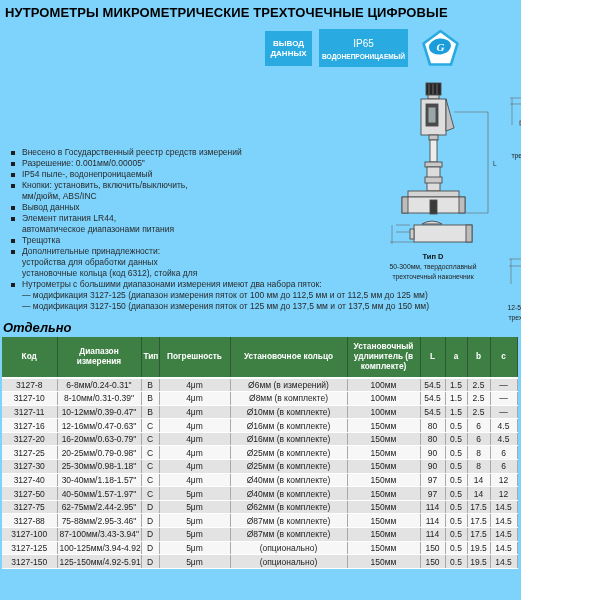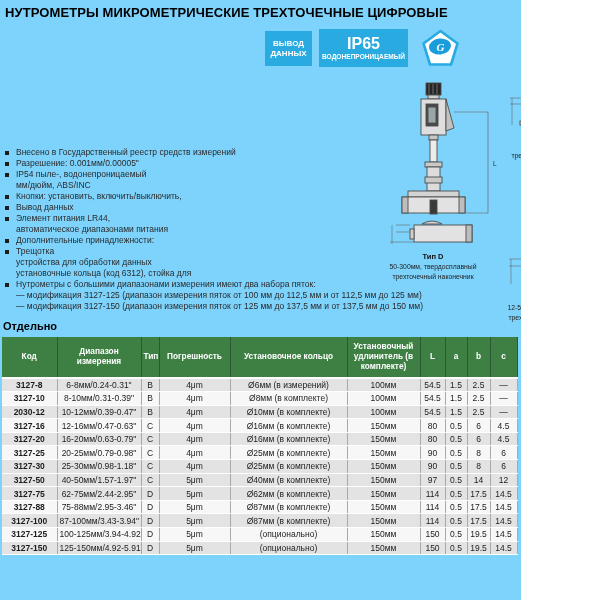--- a/index.html
+++ b/index.html
@@ -11,51 +11,51 @@
   
   .title { position:absolute; left:5px; top:5px; width:540px;
     font-size:13px; font-weight:bold; color:#000; letter-spacing:0.1px; }
   
   .badge { position:absolute; background:var(--accent,#29abe2); color:#fff;
     border-radius:0; text-align:center; display:flex; flex-direction:column;
     justify-content:center; }
   .badge-data { left:265px; top:31px; width:47px; height:35px;
     font-size:8px; font-weight:bold; line-height:10px; }
   .badge-ip65 { left:319px; top:29px; width:89px; height:38px; }
-  .badge-ip65 .big { font-size:16px; font-weight:bold; line-height:16px; }
+  .badge-ip65 .big { font-size:10px; font-weight:normal; line-height:16px; }
   .badge-ip65 .sub { font-size:6.6px; font-weight:bold; line-height:9px; }
   .cert { position:absolute; left:421px; top:29px; }
   
-  .features { position:absolute; left:5px; top:147px; width:475px; }
+  .features { position:absolute; left:11px; top:147px; width:475px; }
   .feat-line { position:relative; min-height:11px; line-height:11px;
     padding-left:11px; font-size:8.5px; color:#2a2a2a; white-space:nowrap; }
   .feat-line .bullet { position:absolute; left:0; top:3.5px; width:4px; height:4px;
     background:#1d1d1d; display:inline-block; }
-  .section-label { position:absolute; left:3px; top:320px; font-size:11px;
-    font-weight:bold; color:#000; }
+  .section-label { position:absolute; left:3px; top:320px; font-size:13px;
+    font-weight:bold; color:#000;font-style:italic; }
   
   figure.diagram { position:absolute; text-align:center; }
   .diag-b { left:502px; top:12px; width:100px; }
   .diag-c { left:497px; top:158px; width:104px; }
   .diag-d { left:366px; top:82px; width:134px; }
   figcaption .dlabel { font-size:7.5px; font-weight:bold; color:#111; line-height:10px; margin-top:2px; }
   figcaption .dsub { font-size:6.8px; color:#222; line-height:9.5px; }
   
   table.spec { position:absolute; left:2px; top:337px; width:515px;
     border-collapse:collapse; table-layout:fixed; }
   table.spec th { background:var(--header-green,#3e8044); color:#fff;
     font-size:8.3px; font-weight:bold; height:41px; vertical-align:middle;
     text-align:center; border-right:1px solid #2a5a31; border-bottom:2px solid #fff;
     padding:0 2px; line-height:1.2; }
   table.spec td { font-size:8.5px; color:#1c1c1c; height:13.6px;
     text-align:center; border-right:1px solid #a9a9a9; border-bottom:1px solid #fff;
     padding:0 2px; white-space:nowrap; overflow:hidden; }
   tr.odd td { background:#e3e3e3; }
   tr.even td { background:#f7f7f7; }
-  td.c0 { text-align:left; padding-left:6px; font-weight:bold;margin-left:10px; }
+  td.c0 { text-align:left; padding-left:6px; font-weight:normal;margin-left:10px; }
   td.c1 { text-align:left; padding-left:5px; }
   td.b { font-weight:normal; }
   th.c0{width:55px} th.c1{width:84px} th.c2{width:18px} th.c3{width:71px}
   th.c4{width:117px} th.c5{width:73px} th.c6{width:25px} th.c7{width:22px}
   th.c8{width:23px} th.c9{width:27px}
   svg { display:block; margin:0 auto; }
 </style>
 </head>
 <body>
 
@@ -78,27 +78,27 @@
       <path d="M19.5 2 L36.5 14.5 L30 35.5 L9 35.5 L2.5 14.5 Z" fill="#fff" stroke="#29abe2" stroke-width="2.6" stroke-linejoin="round"></path>
       <ellipse cx="19" cy="17.5" rx="11" ry="8" fill="#1a9ddb" transform="rotate(-6 19 17.5)"></ellipse>
       <text x="19.5" y="21.5" font-size="11" font-weight="bold" font-style="italic" fill="#fff" text-anchor="middle" font-family="Liberation Serif, serif">G</text>
     </svg>
   </div>
 
   <div class="features">
       <div class="feat-line"><span class="bullet"></span><span>Внесено в Государственный реестр средств измерений</span></div>
       <div class="feat-line"><span class="bullet"></span><span>Разрешение: 0.001мм/0.00005"</span></div>
       <div class="feat-line"><span class="bullet"></span><span>IP54 пыле-, водонепроницаемый</span></div>
+      <div class="feat-line"><span class="bullet"></span><span>Кнопки: установить, включить/выключить,</span></div>
       <div class="feat-line"><span>мм/дюйм, ABS/INC</span></div>
-      <div class="feat-line"><span class="bullet"></span><span>Кнопки: установить, включить/выключить,</span></div>
       <div class="feat-line"><span class="bullet"></span><span>Вывод данных</span></div>
       <div class="feat-line"><span class="bullet"></span><span>Элемент питания LR44,</span></div>
       <div class="feat-line"><span>автоматическое диапазонами питания</span></div>
+      <div class="feat-line"><span class="bullet"></span><span>Трещотка</span></div>
       <div class="feat-line"><span class="bullet"></span><span>Дополнительные принадлежности:</span></div>
-      <div class="feat-line"><span class="bullet"></span><span>Трещотка</span></div>
       <div class="feat-line"><span>устройства для обработки данных</span></div>
       <div class="feat-line"><span>установочные кольца (код 6312), стойка для</span></div>
       <div class="feat-line"><span class="bullet"></span><span>Нутрометры с большими диапазонами измерения имеют два набора пяток:</span></div>
       <div class="feat-line"><span>— модификация 3127-125 (диапазон измерения пяток от 100 мм до 112,5 мм и от 112,5 мм до 125 мм)</span></div>
       <div class="feat-line"><span>— модификация 3127-150 (диапазон измерения пяток от 125 мм до 137,5 мм и от 137,5 мм до 150 мм)</span></div>
     </div>
 
   <div class="section-label">Отдельно</div>
 
   <figure class="diagram diag-d">
@@ -251,21 +251,21 @@
           <td class="c2">B</td>
           <td class="c3">4μm</td>
           <td class="c4">Ø8мм (в комплекте)</td>
           <td class="c5">100мм</td>
           <td class="c6">54.5</td>
           <td class="c7">1.5</td>
           <td class="c8">2.5</td>
           <td class="c9">—</td>
         </tr>
         <tr class="odd">
-          <td class="c0">2030-12</td>
+          <td class="c0">3127-11</td>
           <td class="c1">10-12мм/0.39-0.47"</td>
           <td class="c2">B</td>
           <td class="c3">4μm</td>
           <td class="c4">Ø10мм (в комплекте)</td>
           <td class="c5">100мм</td>
           <td class="c6">54.5</td>
           <td class="c7">1.5</td>
           <td class="c8">2.5</td>
           <td class="c9">—</td>
         </tr>
@@ -310,20 +310,32 @@
           <td class="c1">25-30мм/0.98-1.18"</td>
           <td class="c2">C</td>
           <td class="c3">4μm</td>
           <td class="c4">Ø25мм (в комплекте)</td>
           <td class="c5">150мм</td>
           <td class="c6">90</td>
           <td class="c7">0.5</td>
           <td class="c8">8</td>
           <td class="c9">6</td>
         </tr>
+        <tr class="even">
+          <td class="c0">3127-40</td>
+          <td class="c1">30-40мм/1.18-1.57"</td>
+          <td class="c2">C</td>
+          <td class="c3">4μm</td>
+          <td class="c4">Ø40мм (в комплекте)</td>
+          <td class="c5">150мм</td>
+          <td class="c6">97</td>
+          <td class="c7">0.5</td>
+          <td class="c8">14</td>
+          <td class="c9">12</td>
+        </tr>
         <tr class="odd">
           <td class="c0">3127-50</td>
           <td class="c1">40-50мм/1.57-1.97"</td>
           <td class="c2">C</td>
           <td class="c3">5μm</td>
           <td class="c4">Ø40мм (в комплекте)</td>
           <td class="c5">150мм</td>
           <td class="c6">97</td>
           <td class="c7">0.5</td>
           <td class="c8">14</td>

